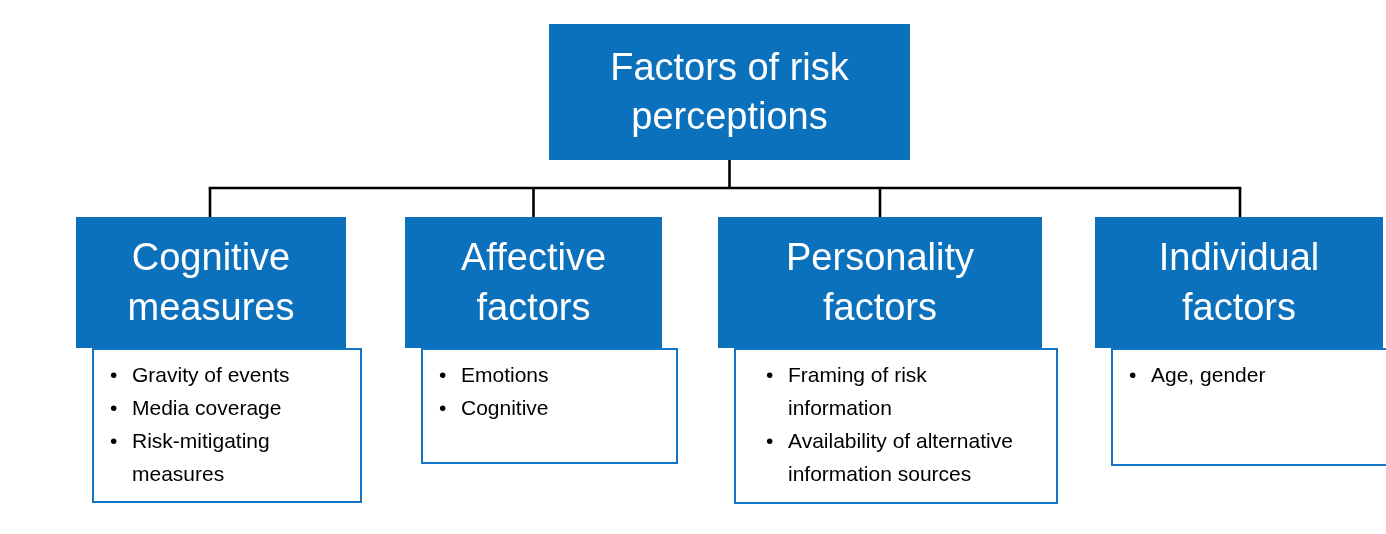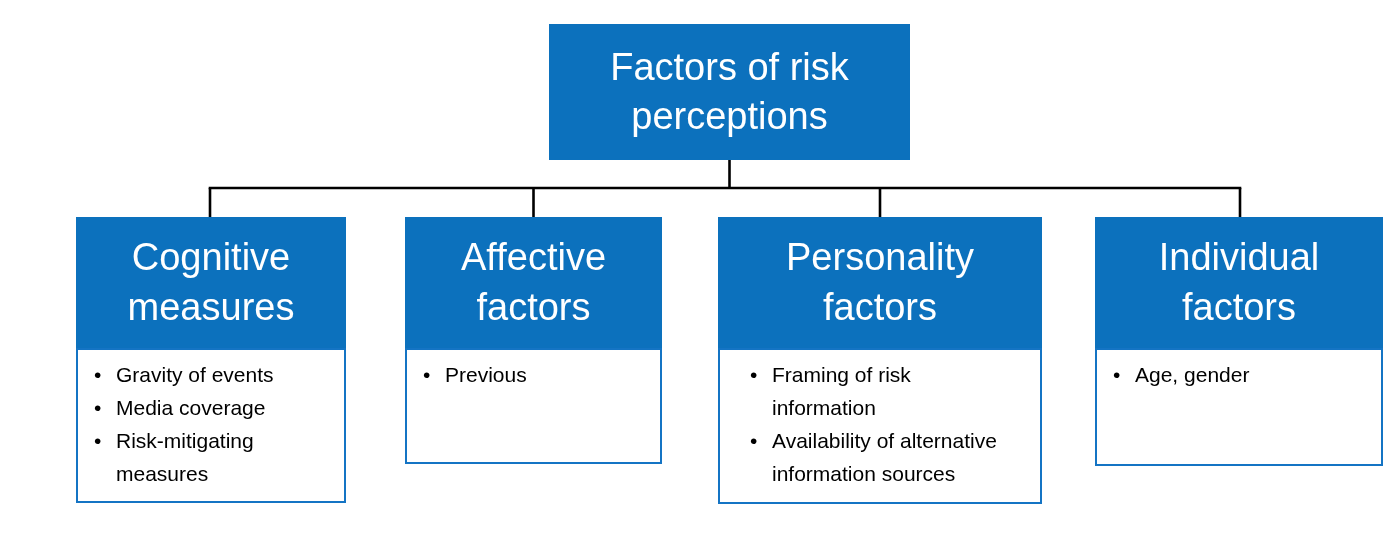--- a/index.html
+++ b/index.html
@@ -35,21 +35,21 @@
   .branch-header{
     position:absolute;left:0;top:0;width:100%;height:131px;
     background:var(--fill);
     color:var(--text-on-fill);
     display:flex;align-items:center;justify-content:center;
     text-align:center;
     font-size:38px;line-height:1.3;
     padding:0 18px;
   }
   .branch-body{
-    position:absolute;left:0;top:131px;width:100%;
+    position:absolute;left:16px;top:131px;width:100%;
     background:var(--background);
     border:2px solid var(--border);
     padding:8px 14px 8px 14px;
   }
   .branch-body ul{list-style:none;}
   .branch-body li{
     position:relative;
     padding-left:24px;
     font-size:21px;line-height:33px;
     color:var(--body-text);
@@ -94,21 +94,22 @@
       </ul>
     </div>
   </div>
 
   <div class="branch branch-2" style="left:368px;width:257px;">
     <div class="branch-header">
       <span>Affective factors</span>
     </div>
     <div class="branch-body" style="height:116px;">
       <ul>
-        <li>Previous</li>
+        <li>Emotions</li>
+        <li>Cognitive</li>
       </ul>
     </div>
   </div>
 
   <div class="branch branch-3" style="left:681px;width:324px;">
     <div class="branch-header">
       <span>Personality factors</span>
     </div>
     <div class="branch-body" style="height:156px;">
       <ul>

